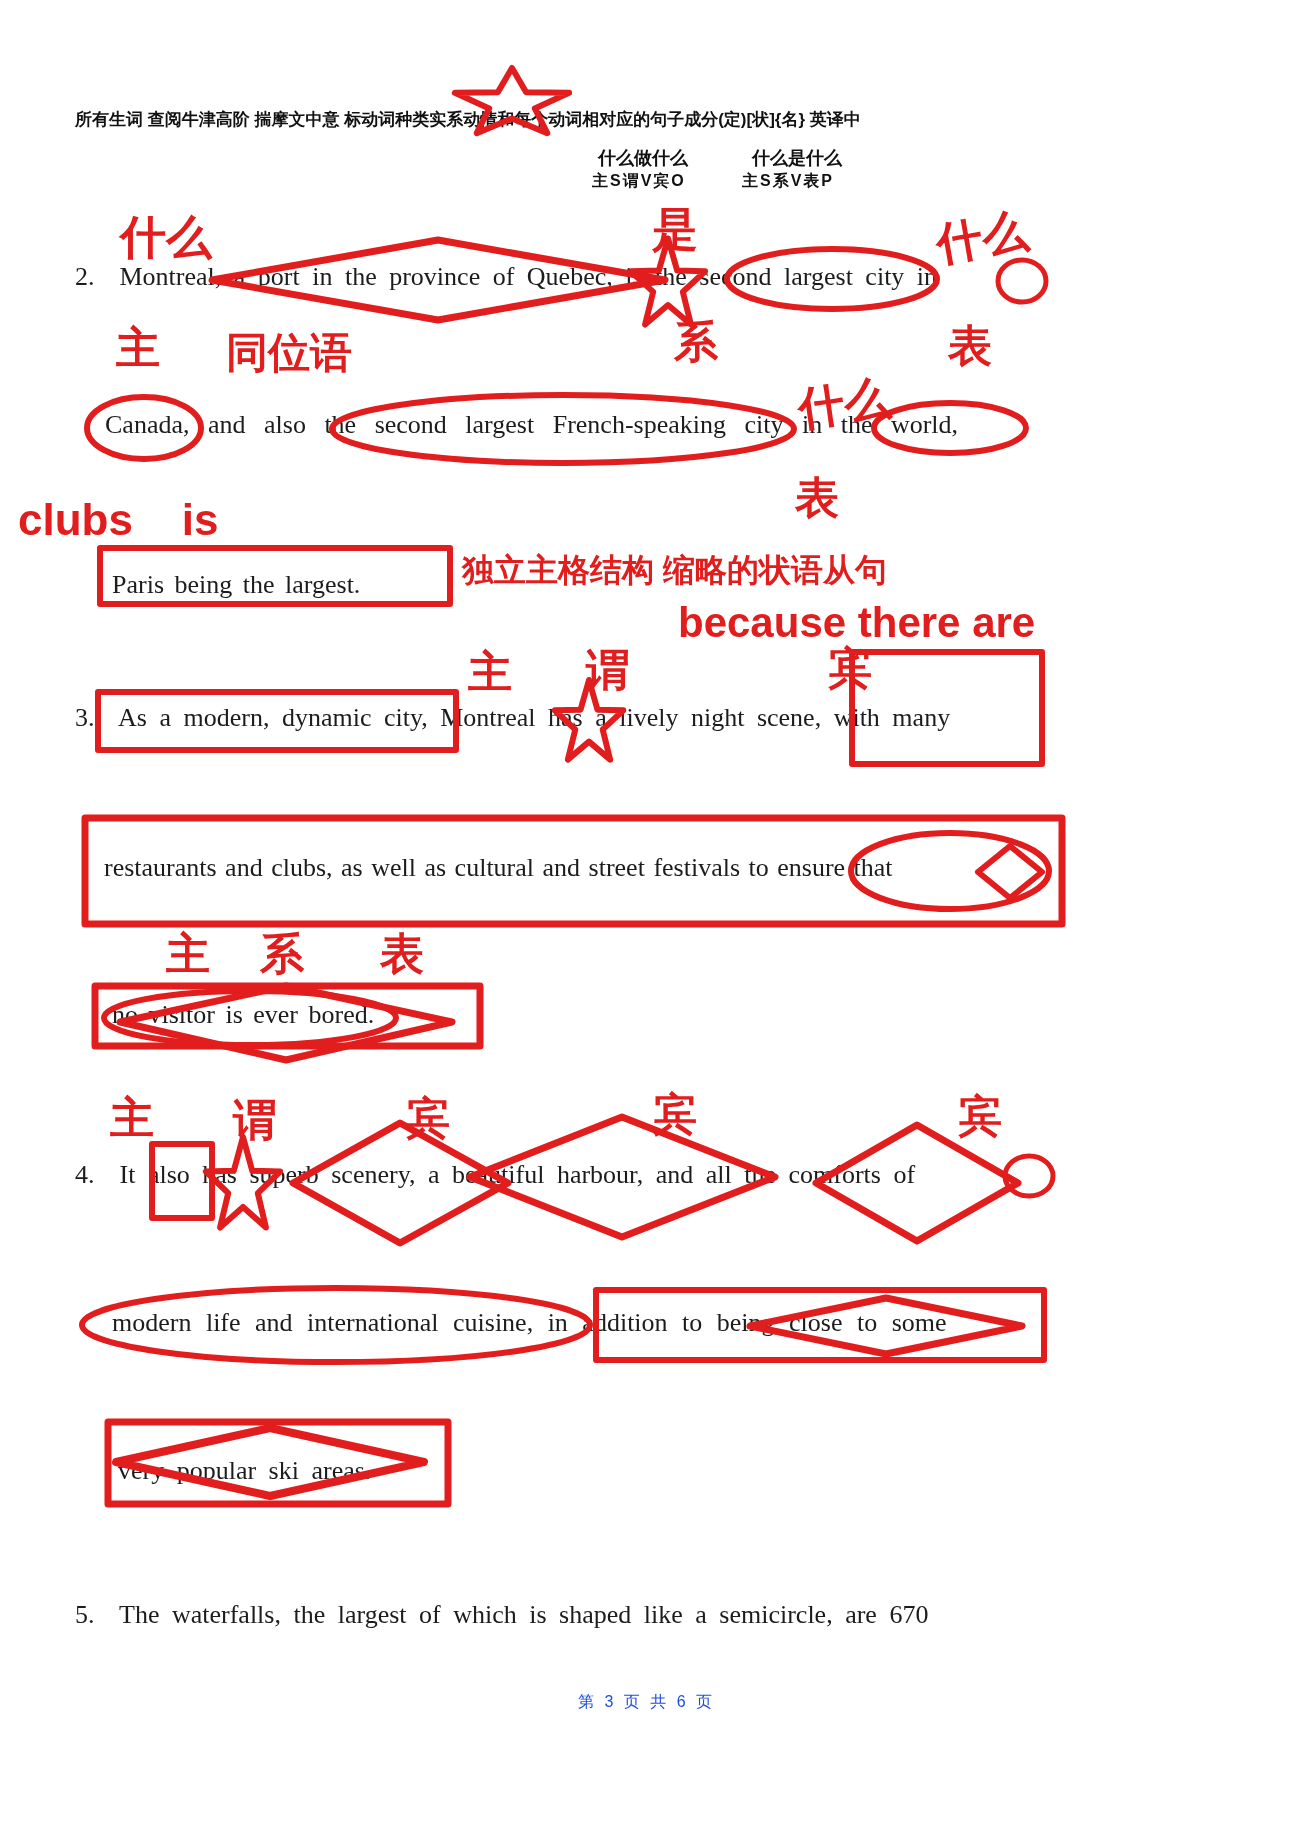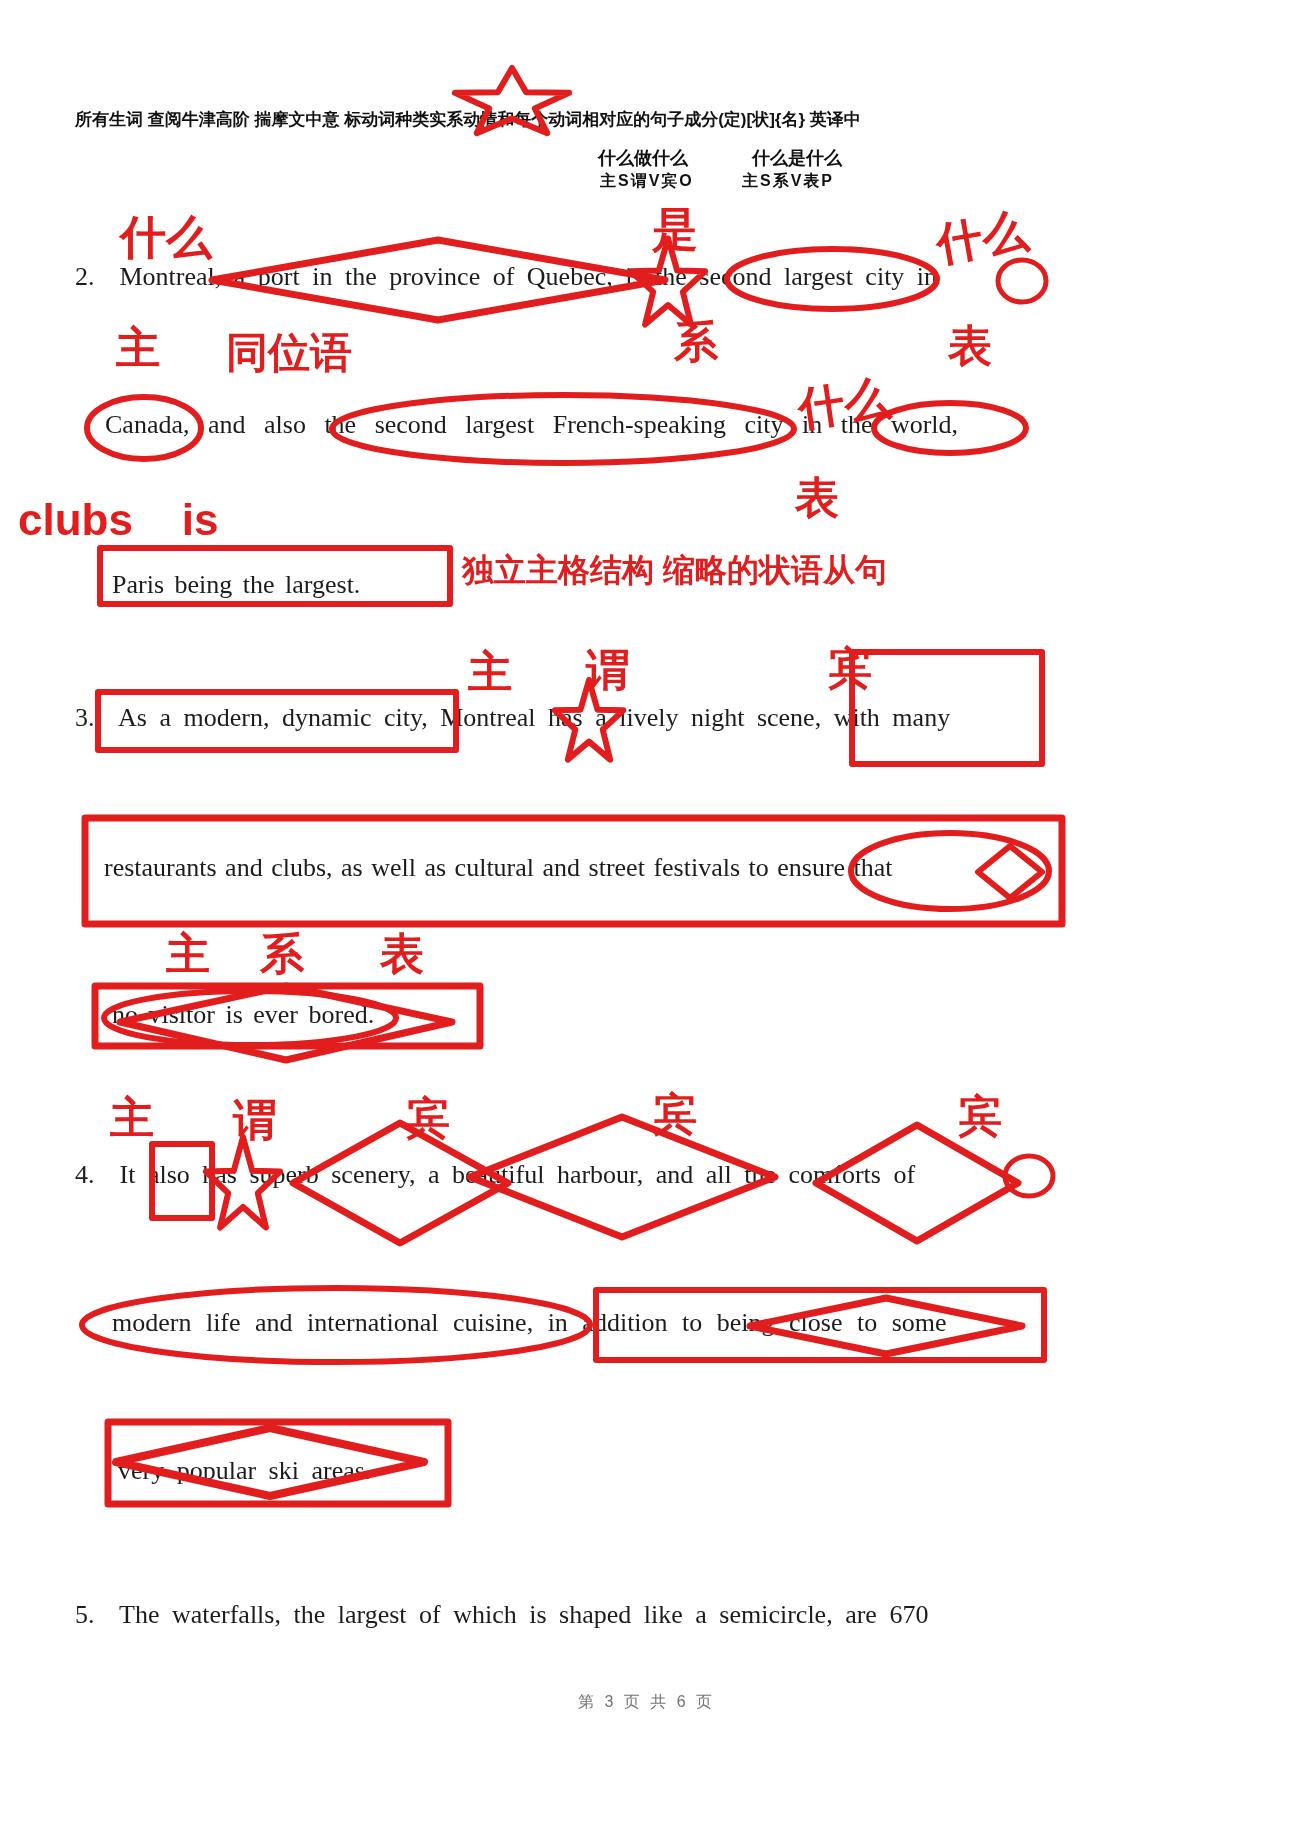--- a/index.html
+++ b/index.html
@@ -3,32 +3,32 @@
 <meta charset="utf-8">
 <style>
   html,body{margin:0;padding:0;background:#ffffff;}
   .page{position:relative;width:1293px;height:1837px;background:#ffffff;overflow:hidden;
         font-family:"Liberation Sans",sans-serif;}
   .abs{position:absolute;white-space:pre;}
   .hdr{color:#111;font-weight:bold;font-family:"Liberation Sans",sans-serif;}
   .eng{color:#1c1c1c;font-family:"Liberation Serif",serif;font-size:26px;word-spacing:6px;z-index:1;}
   .red{color:#e11d1d;font-weight:900;z-index:6;line-height:1;}
   .overlay{position:absolute;left:0;top:0;z-index:5;pointer-events:none;}
-  .footer{position:absolute;left:0;top:1692px;width:100%;text-align:center;color:#737373;
+  .footer{position:absolute;left:0;top:1692px;width:100%;text-align:center;color:#1d4ed8;
           font-size:16px;letter-spacing:3px;font-family:"Liberation Sans",sans-serif;}
 </style>
 </head>
 <body>
 
 <div class="page">
 
   <div class="abs hdr" style="left:75px;top:108px;font-size:17px;">所有生词 查阅牛津高阶 揣摩文中意 标动词种类实系动情和每个动词相对应的句子成分(定)[状]{名} 英译中</div>
   <div class="abs hdr" style="left:598px;top:146px;font-size:18px;">什么做什么</div>
   <div class="abs hdr" style="left:752px;top:146px;font-size:18px;">什么是什么</div>
-  <div class="abs hdr" style="left:592px;top:171px;font-size:16px;letter-spacing:2px;margin-left:8px;">主S谓V宾O</div>
+  <div class="abs hdr" style="left:592px;top:171px;font-size:16px;letter-spacing:2px;">主S谓V宾O</div>
   <div class="abs hdr" style="left:742px;top:171px;font-size:16px;letter-spacing:2px;">主S系V表P</div>
 
   <div class="abs eng" style="left:75px;top:262px;">2.  Montreal, a port in the province of Quebec, is the second largest city in</div>
   <div class="abs eng" style="left:105px;top:410px;word-spacing:12px;">Canada, and also the second largest French-speaking city in the world,</div>
   <div class="abs eng" style="left:112px;top:562px;word-spacing:4px;margin-top:8px;">Paris being the largest.</div>
   <div class="abs eng" style="left:75px;top:703px;">3.  As a modern, dynamic city, Montreal has a lively night scene, with many</div>
   <div class="abs eng" style="left:104px;top:853px;word-spacing:2px;">restaurants and clubs, as well as cultural and street festivals to ensure that</div>
   <div class="abs eng" style="left:112px;top:1000px;word-spacing:4px;">no visitor is ever bored.</div>
   <div class="abs eng" style="left:75px;top:1160px;">4.  It also has superb scenery, a beautiful harbour, and all the comforts of</div>
   <div class="abs eng" style="left:112px;top:1308px;word-spacing:8px;">modern life and international cuisine, in addition to being close to some</div>
@@ -78,20 +78,21 @@
   <div class="abs red" style="left:652px;top:206px;font-size:46px;">是</div>
   <div class="abs red" style="left:936px;top:214px;font-size:46px;transform:rotate(-10deg);">什么</div>
   <div class="abs red" style="left:116px;top:326px;font-size:44px;">主</div>
   <div class="abs red" style="left:226px;top:332px;font-size:42px;">同位语</div>
   <div class="abs red" style="left:674px;top:320px;font-size:44px;">系</div>
   <div class="abs red" style="left:948px;top:324px;font-size:44px;">表</div>
   <div class="abs red" style="left:798px;top:380px;font-size:46px;transform:rotate(-8deg);">什么</div>
   <div class="abs red" style="left:795px;top:476px;font-size:44px;">表</div>
   <div class="abs red" style="left:18px;top:498px;font-size:44px;">clubs    is</div>
   <div class="abs red" style="left:462px;top:554px;font-size:32px;">独立主格结构 缩略的状语从句</div>
+  <div class="abs red" style="left:678px;top:602px;font-size:42px;">because there are</div>
   <div class="abs red" style="left:468px;top:650px;font-size:44px;">主</div>
   <div class="abs red" style="left:586px;top:648px;font-size:44px;">谓</div>
   <div class="abs red" style="left:828px;top:646px;font-size:44px;">宾</div>
   <div class="abs red" style="left:166px;top:932px;font-size:44px;">主</div>
   <div class="abs red" style="left:260px;top:932px;font-size:44px;">系</div>
   <div class="abs red" style="left:380px;top:932px;font-size:44px;">表</div>
   <div class="abs red" style="left:110px;top:1096px;font-size:44px;">主</div>
   <div class="abs red" style="left:233px;top:1098px;font-size:44px;">谓</div>
   <div class="abs red" style="left:406px;top:1096px;font-size:44px;">宾</div>
   <div class="abs red" style="left:653px;top:1092px;font-size:44px;">宾</div>

